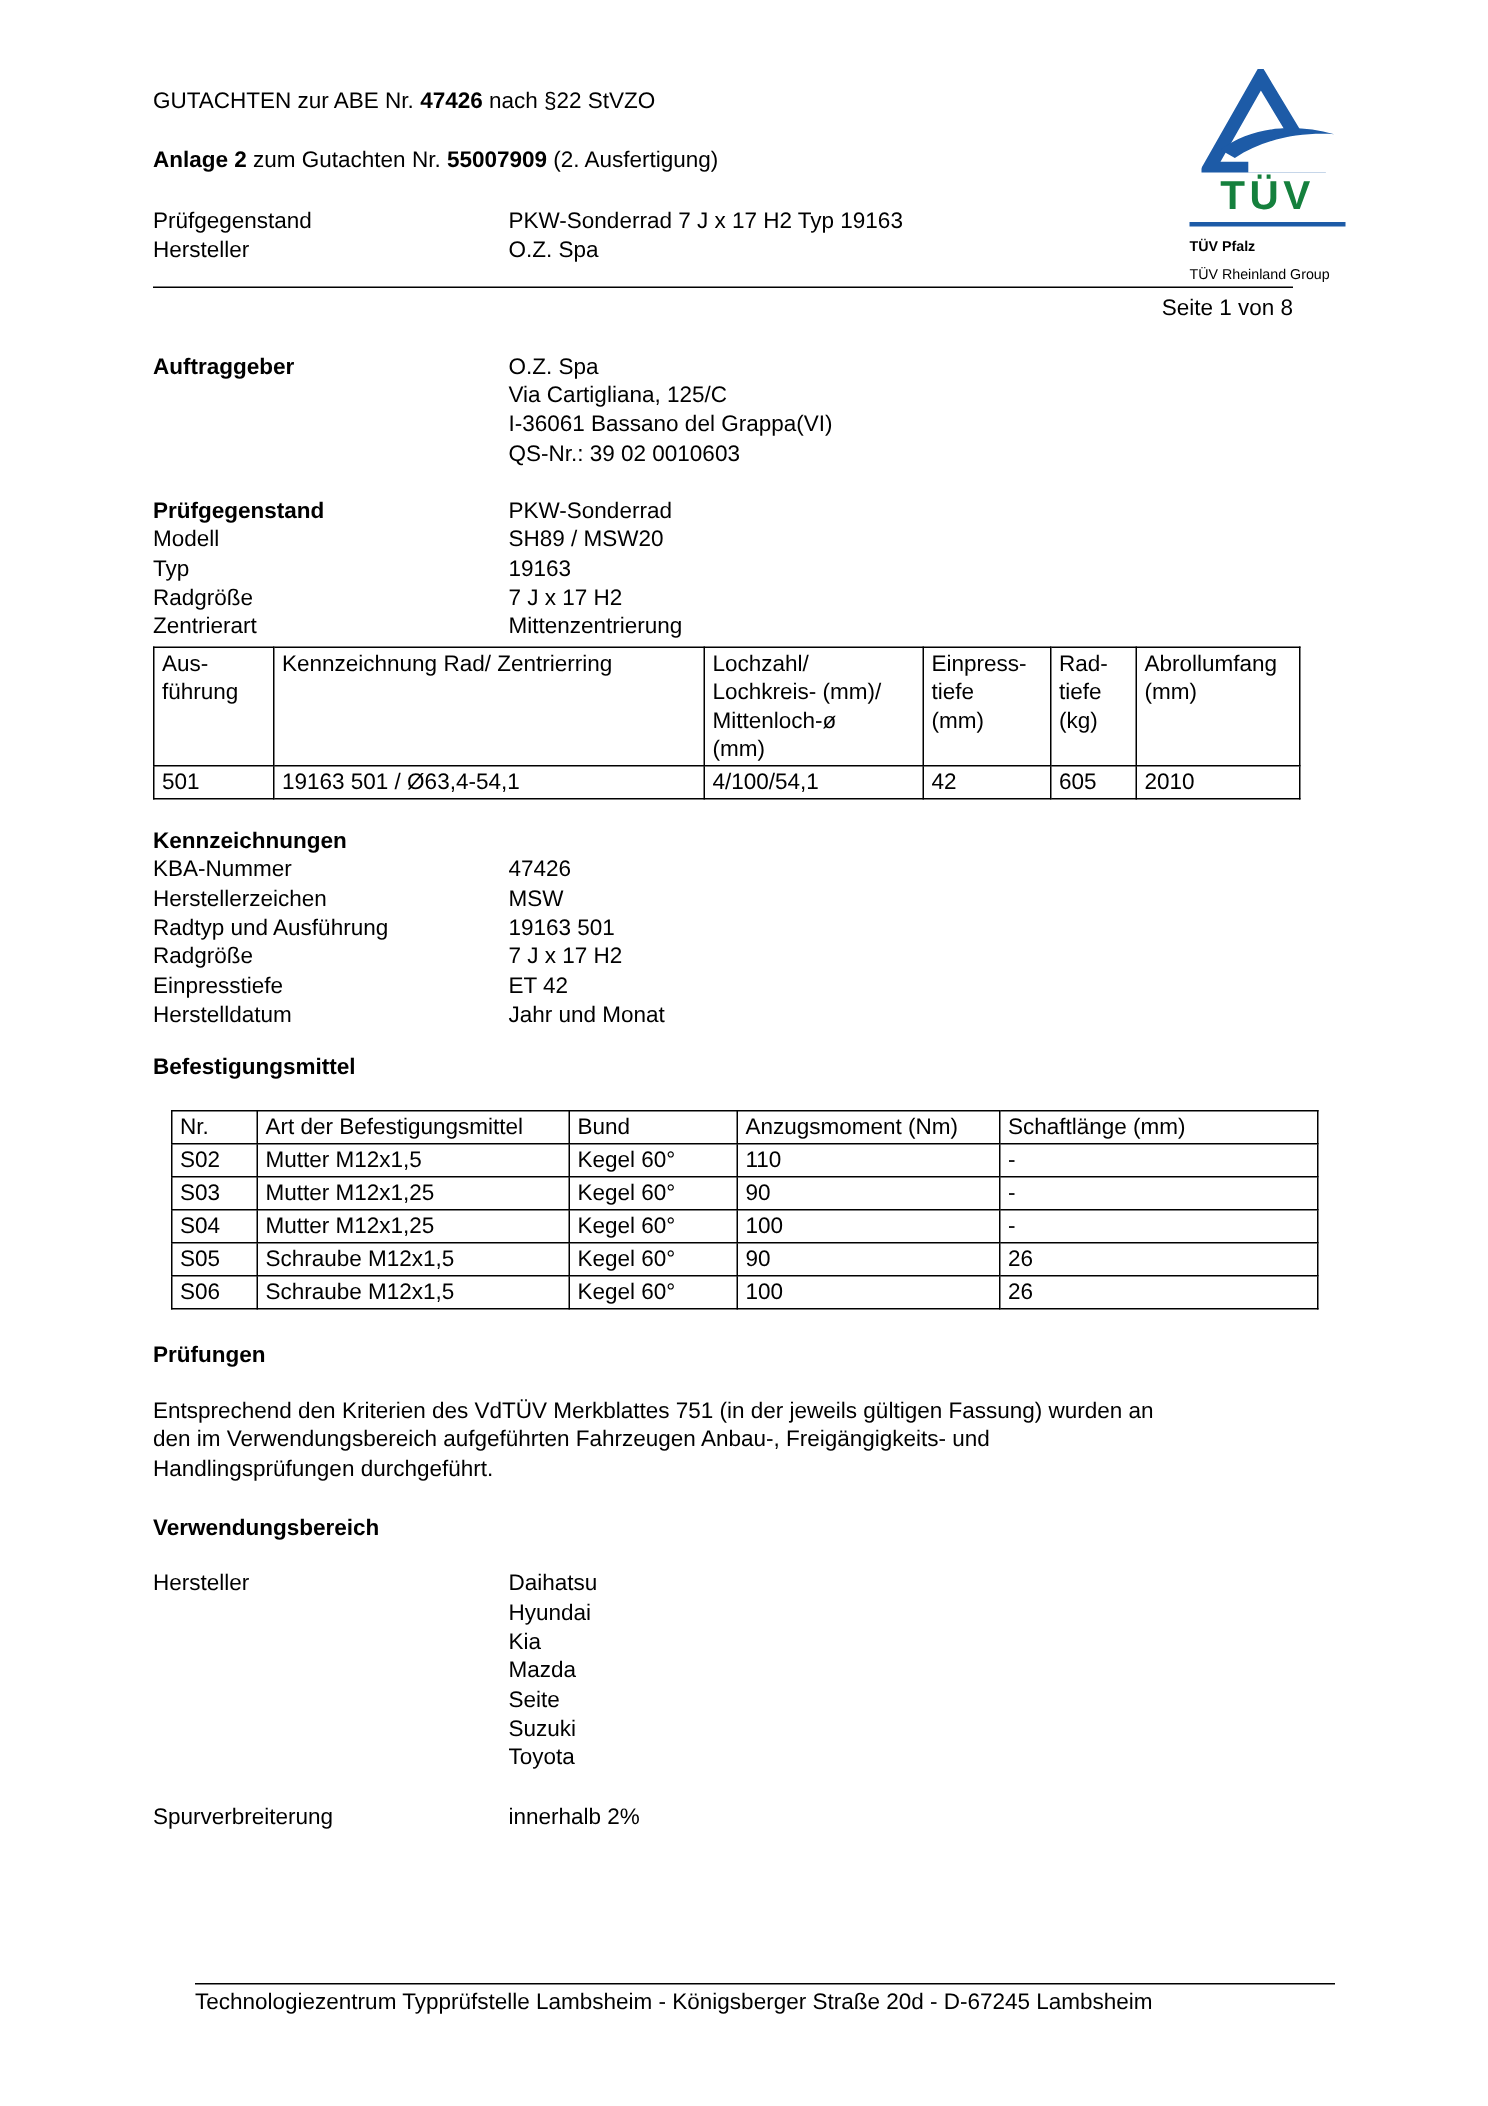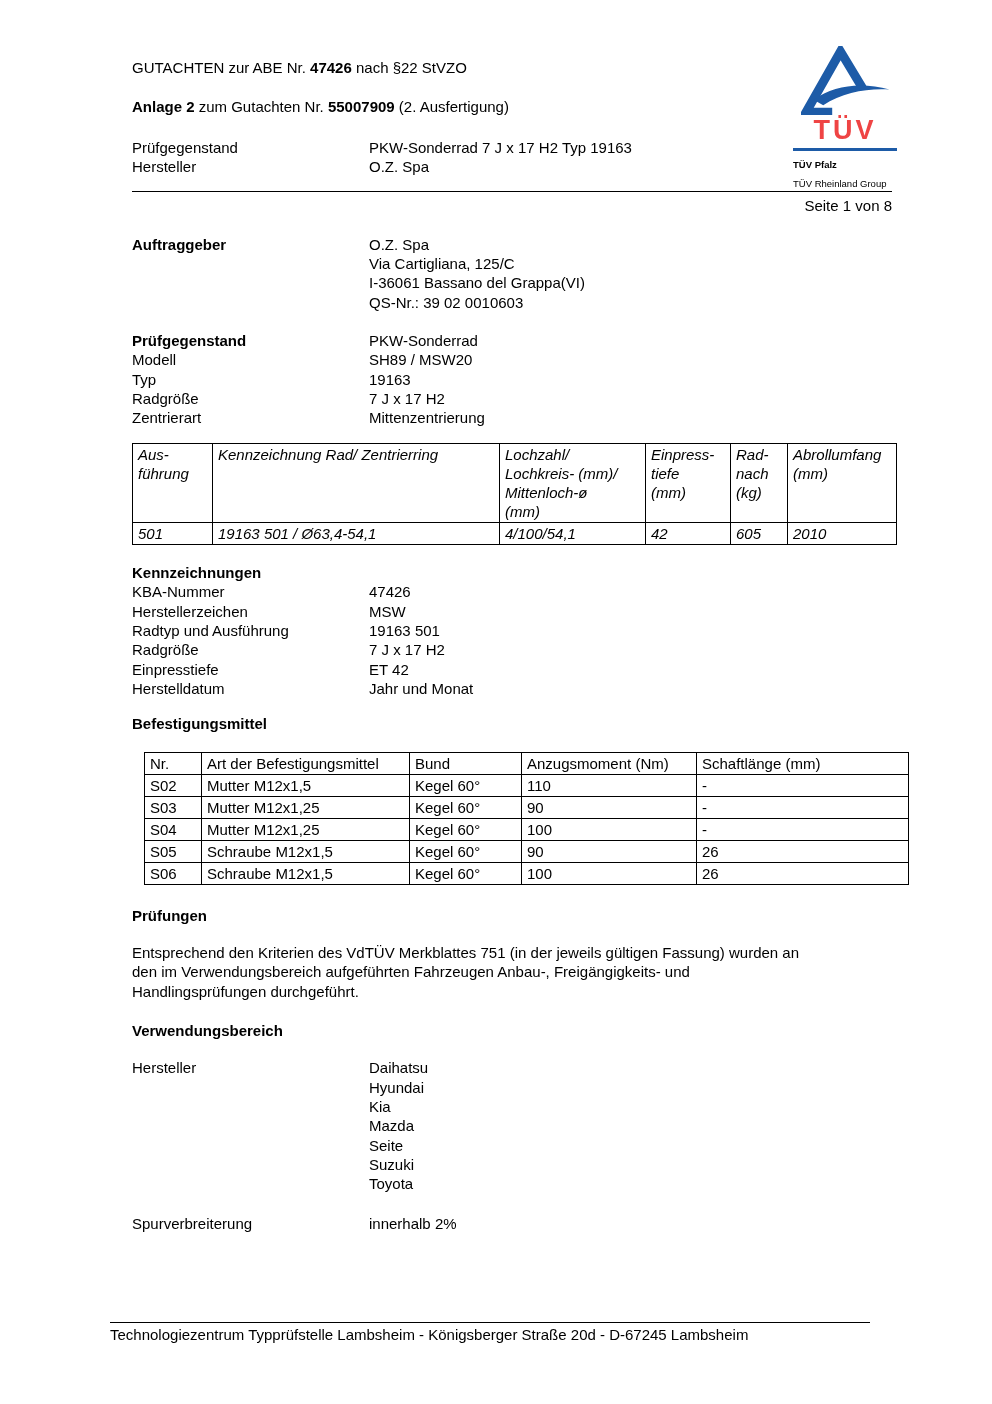--- a/index.html
+++ b/index.html
@@ -5,21 +5,21 @@
   * { margin:0; padding:0; box-sizing:border-box; }
   html,body { background:#ffffff; }
   .page {
     position:relative;
     width:992px; height:1404px;
     background:#ffffff;
     font-family:"Liberation Sans", sans-serif;
     font-size:15px; line-height:1.29; color:#000;
     overflow:hidden;
   }
-  .content { position:absolute; left:132px; top:0; width:760px; }
+  .content { position:absolute; left:102px; top:0; width:760px; }
 
   .b { font-weight:bold; }
   .mixed-line { white-space:normal; }
 
   .row { display:flex; }
   .row .lbl { width:237px; flex:0 0 237px; }
   .row .val { flex:1; }
 
   .rule { border-top:1px solid #000; height:0; }
   .page-indicator { text-align:right; margin-top:4px; }
@@ -40,40 +40,40 @@
   .t-fast col:nth-child(3){width:112px;} .t-fast col:nth-child(4){width:175px;}
   .t-fast col:nth-child(5){width:212px;}
 
   
   .m-line1 { margin-top:58px; }
   .m-line2 { margin-top:20px; }
   .m-prow  { margin-top:21px; }
   .m-rule  { margin-top:15px; }
   .m-client{ margin-top:19px; }
   .m-testobj{ margin-top:19px; }
-  .m-t1    { margin-top:15px;font-style:italic; }
+  .m-t1    { margin-top:3px; }
   .m-mark  { margin-top:18px; }
   .m-fast  { margin-top:16px; }
   .m-t2    { margin-top:18px;margin-left:12px; }
   .m-pruef { margin-top:21px; }
   .m-para  { margin-top:18px; }
   .m-verw  { margin-top:20px; }
   .m-herst { margin-top:18px; }
   .m-spur  { margin-top:20px; }
 
   
   .logo { position:absolute; left:793px; top:46px; width:104px; text-align:left; }
   .logo-tri { display:block; margin:0 0 0 8px; }
   .logo-word { font-weight:bold; font-size:27px; line-height:27px; letter-spacing:3px;
-               color:#ef4444; margin-top:2px; text-align:center; width:104px; }
+               color:#15803d; margin-top:2px; text-align:center; width:104px; }
   .logo-rule { margin-top:4px; width:104px; height:3px; background:#1d5ba7; }
   .logo-sub { font-size:9.5px; line-height:11px; margin-top:8px; }
   .logo-sub1 { font-weight:bold; }
 
-  .footer { position:absolute; left:110px; top:1322px; width:760px; }
+  .footer { position:absolute; left:130px; top:1322px; width:760px; }
   .footer-text { margin-top:2px; }
 </style>
 </head>
 <body>
 
 <div class="page">
 
   <div class="logo">
     <svg class="logo-tri" width="90" height="69" viewBox="0 0 130 100" xmlns="http://www.w3.org/2000/svg">
       <path d="M 57 8 L 110 96 L 7 96 Z" fill="none" stroke="#1d5ba7" stroke-width="13"></path>
@@ -152,21 +152,21 @@
 führung</th>
         <th class="pre">Kennzeichnung Rad/ Zentrierring</th>
         <th class="pre">Lochzahl/
 Lochkreis- (mm)/
 Mittenloch-ø
 (mm)</th>
         <th class="pre">Einpress-
 tiefe
 (mm)</th>
         <th class="pre">Rad-
-nach
+tiefe
 (kg)</th>
         <th class="pre">Abrollumfang
 (mm)</th>
       </tr>
       <tr>
         <td>501</td>
         <td>19163 501 / Ø63,4-54,1</td>
         <td>4/100/54,1</td>
         <td>42</td>
         <td>605</td>

